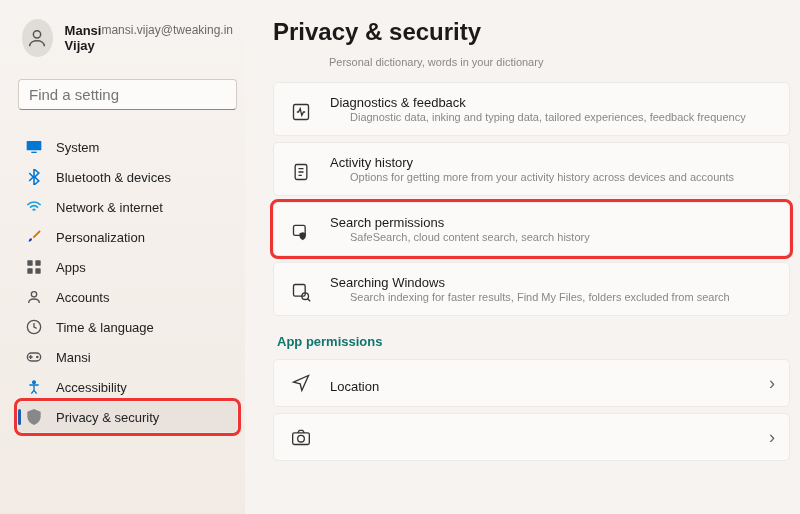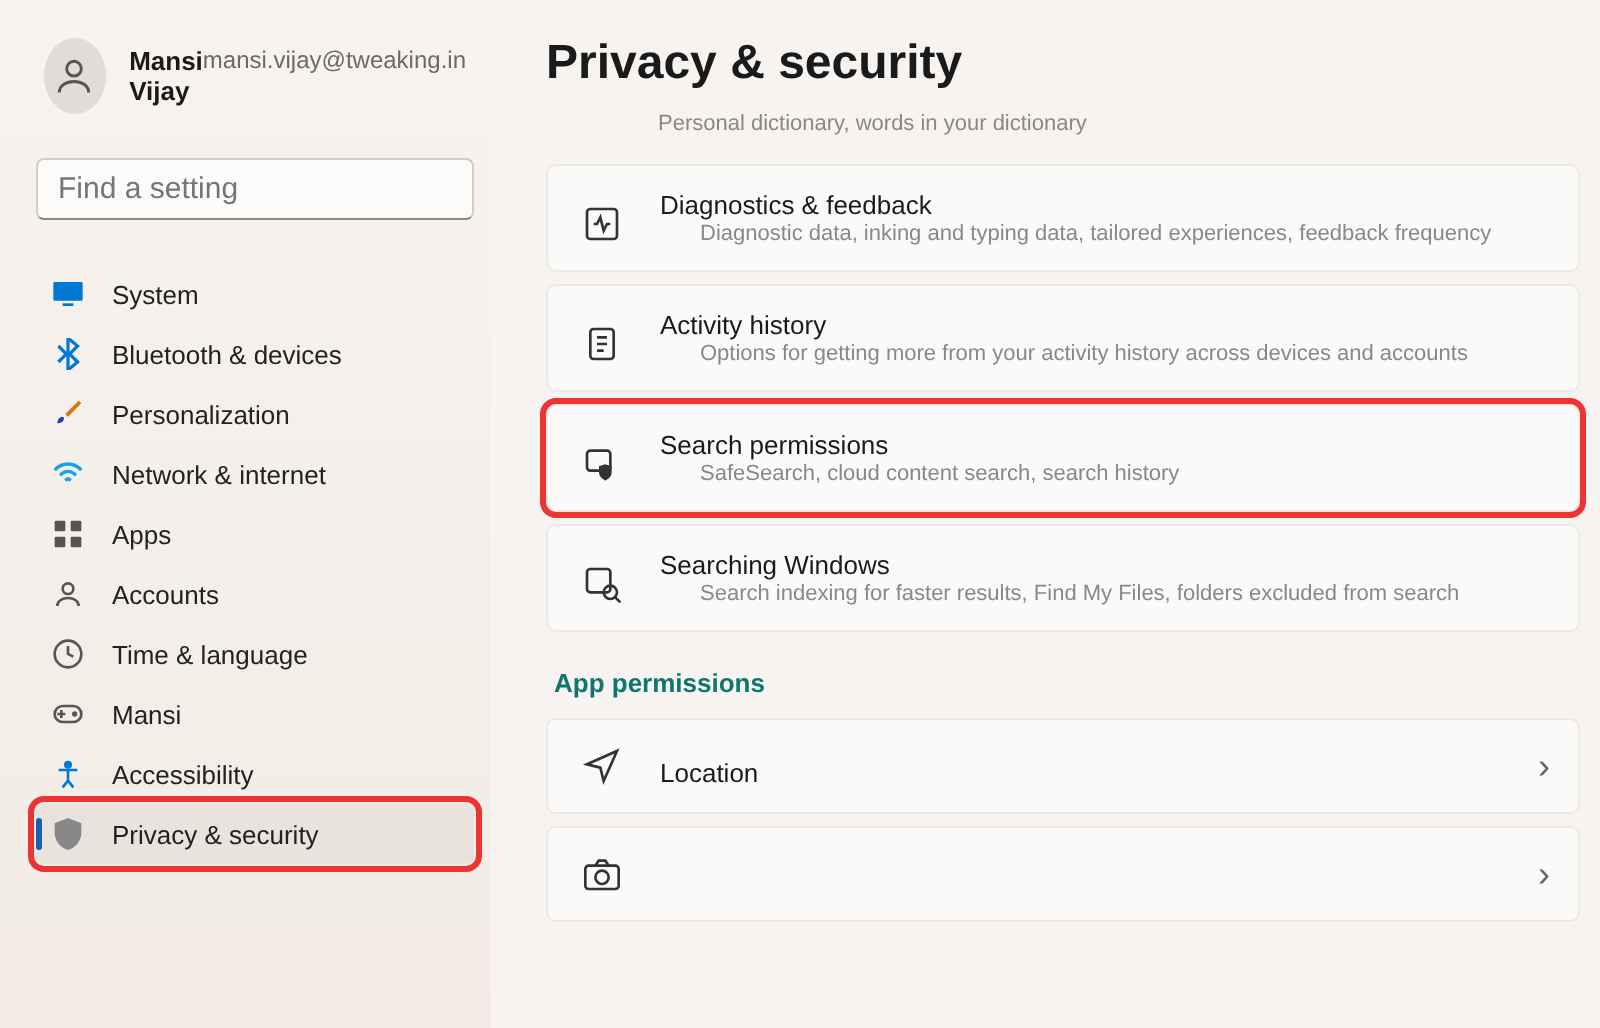--- a/index.html
+++ b/index.html
@@ -74,34 +74,34 @@
     <li class="nav-item">
       <span class="nav-icon">
           <svg width="12" height="16" viewBox="0 0 12 20" fill="#0078d4">
             <path d="M6 0v20l6-5-5-5 5-5-6-5zM0 5l5 5-5 5" stroke="#0078d4" fill="none" stroke-width="2"></path>
           </svg>
         </span>
       <span>Bluetooth &amp; devices</span>
     </li>
     <li class="nav-item">
       <span class="nav-icon">
+          <svg width="16" height="12" viewBox="0 0 24 18" fill="none" stroke="#1ba1e2" stroke-width="2.5">
+            <path d="M2 6c6-6 14-6 20 0M6 10c4-4 8-4 12 0M10 14c2-2 2-2 4 0"></path>
+          </svg>
+        </span>
+      <span>Network &amp; internet</span>
+    </li>
+    <li class="nav-item">
+      <span class="nav-icon">
           <svg width="16" height="16" viewBox="0 0 24 24">
             <path d="M20 2L10 12l2 2L22 4z" fill="#d97706"></path>
             <path d="M8 14c-3 0-4 3-4 5 2 0 5-1 5-4z" fill="#1e40af"></path>
           </svg>
         </span>
       <span>Personalization</span>
-    </li>
-    <li class="nav-item">
-      <span class="nav-icon">
-          <svg width="16" height="12" viewBox="0 0 24 18" fill="none" stroke="#1ba1e2" stroke-width="2.5">
-            <path d="M2 6c6-6 14-6 20 0M6 10c4-4 8-4 12 0M10 14c2-2 2-2 4 0"></path>
-          </svg>
-        </span>
-      <span>Network &amp; internet</span>
     </li>
     <li class="nav-item">
       <span class="nav-icon">
           <svg width="16" height="16" viewBox="0 0 24 24" fill="#555">
             <rect x="2" y="2" width="8" height="8" rx="1"></rect>
             <rect x="14" y="2" width="8" height="8" rx="1"></rect>
             <rect x="2" y="14" width="8" height="8" rx="1"></rect>
             <rect x="14" y="14" width="8" height="8" rx="1"></rect>
           </svg>
         </span>

